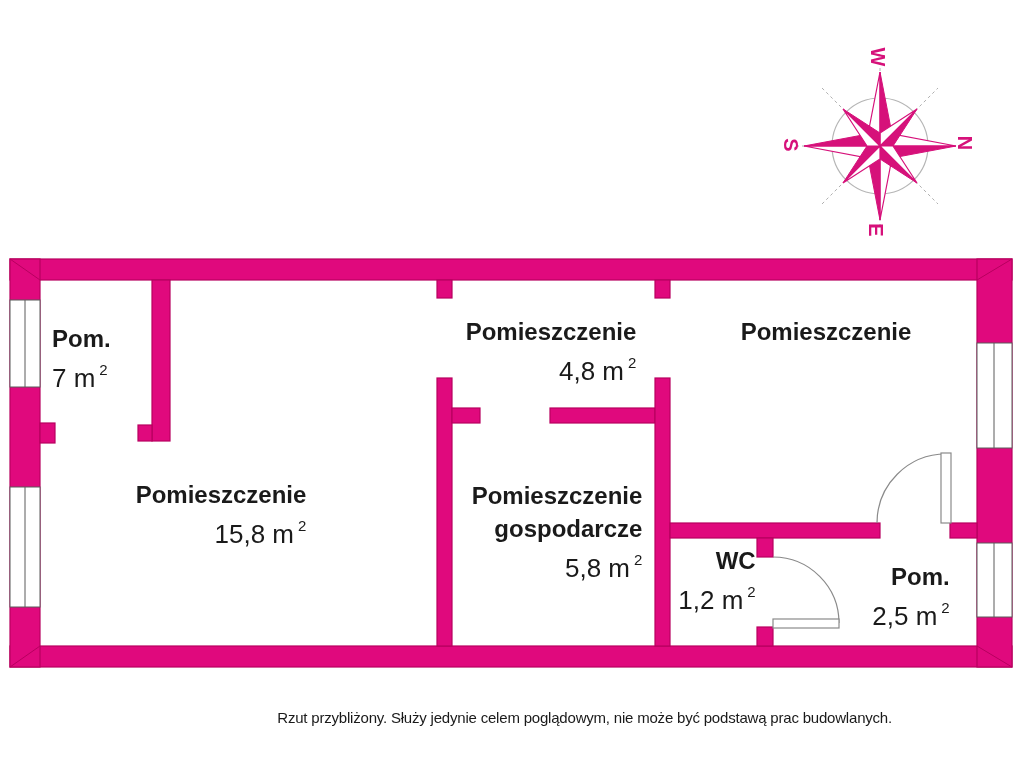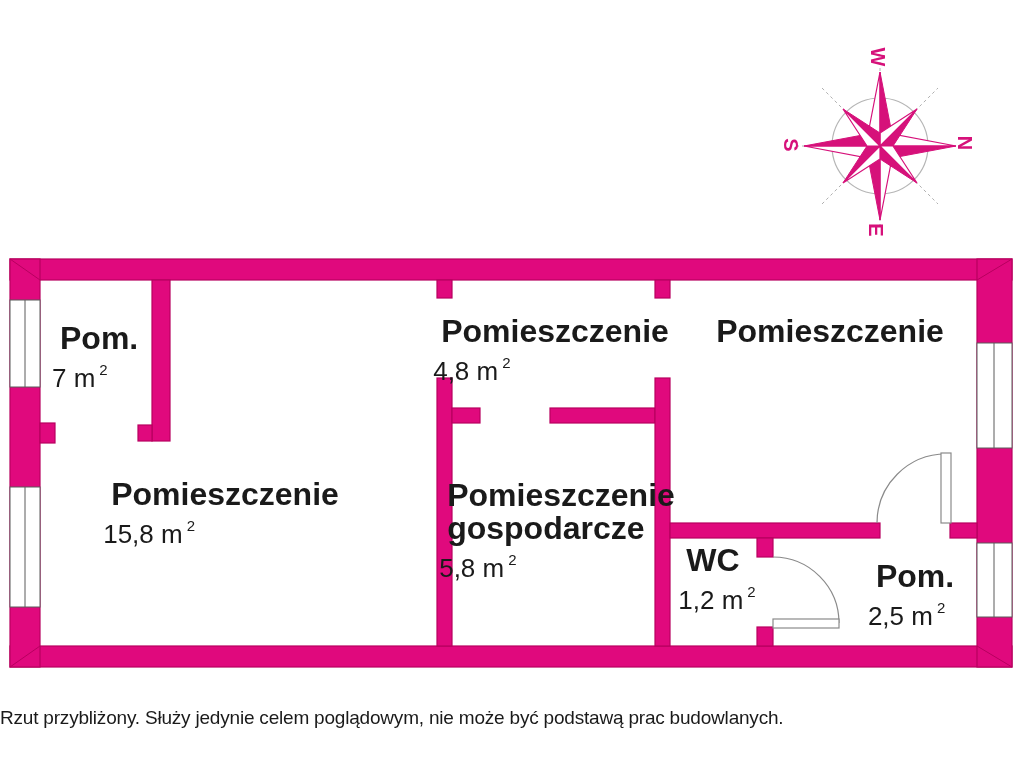--- a/index.html
+++ b/index.html
@@ -32,31 +32,31 @@
   .cfill{fill:var(--compass);stroke:var(--compass);stroke-width:1;}
   .cwhite{fill:#ffffff;stroke:var(--compass);stroke-width:1.2;}
   .cletter{
     fill:var(--compass);
     font-family:"Liberation Sans", sans-serif;
     font-weight:bold;font-size:20px;
     text-anchor:middle;dominant-baseline:central;
   }
   .room-label{
     position:absolute;
-    text-align:left;
+    text-align:right;
     transform:translateX(-50%);
     white-space:nowrap;
   }
   .room-label.left-anchored{transform:none;text-align:left;}
-  .room-name{font-size:32px;font-weight:bold;line-height:33px;margin-left:8px;}
+  .room-name{font-size:24px;font-weight:bold;line-height:33px;}
   .room-area{font-size:26px;font-weight:normal;line-height:34px;}
   .room-area sup{font-size:15px;position:relative;top:-2px;margin-left:4px;}
   .disclaimer{
     position:absolute;left:0;top:706px;width:892px;
-    text-align:left;font-size:19px;line-height:24px;
+    text-align:right;font-size:15px;line-height:24px;
     letter-spacing:-0.2px;
   }
 </style>
 </head>
 <body>
 
 <div class="canvas">
 
   <svg class="plan-svg" width="1024" height="768" viewBox="0 0 1024 768">
 

